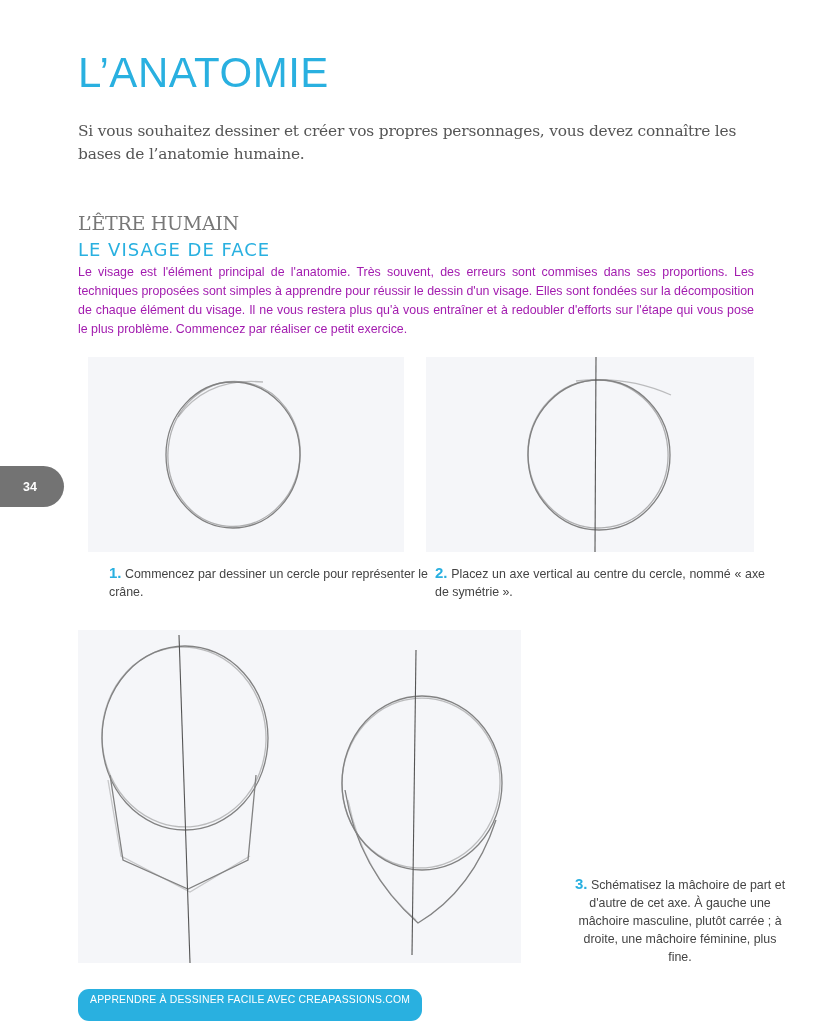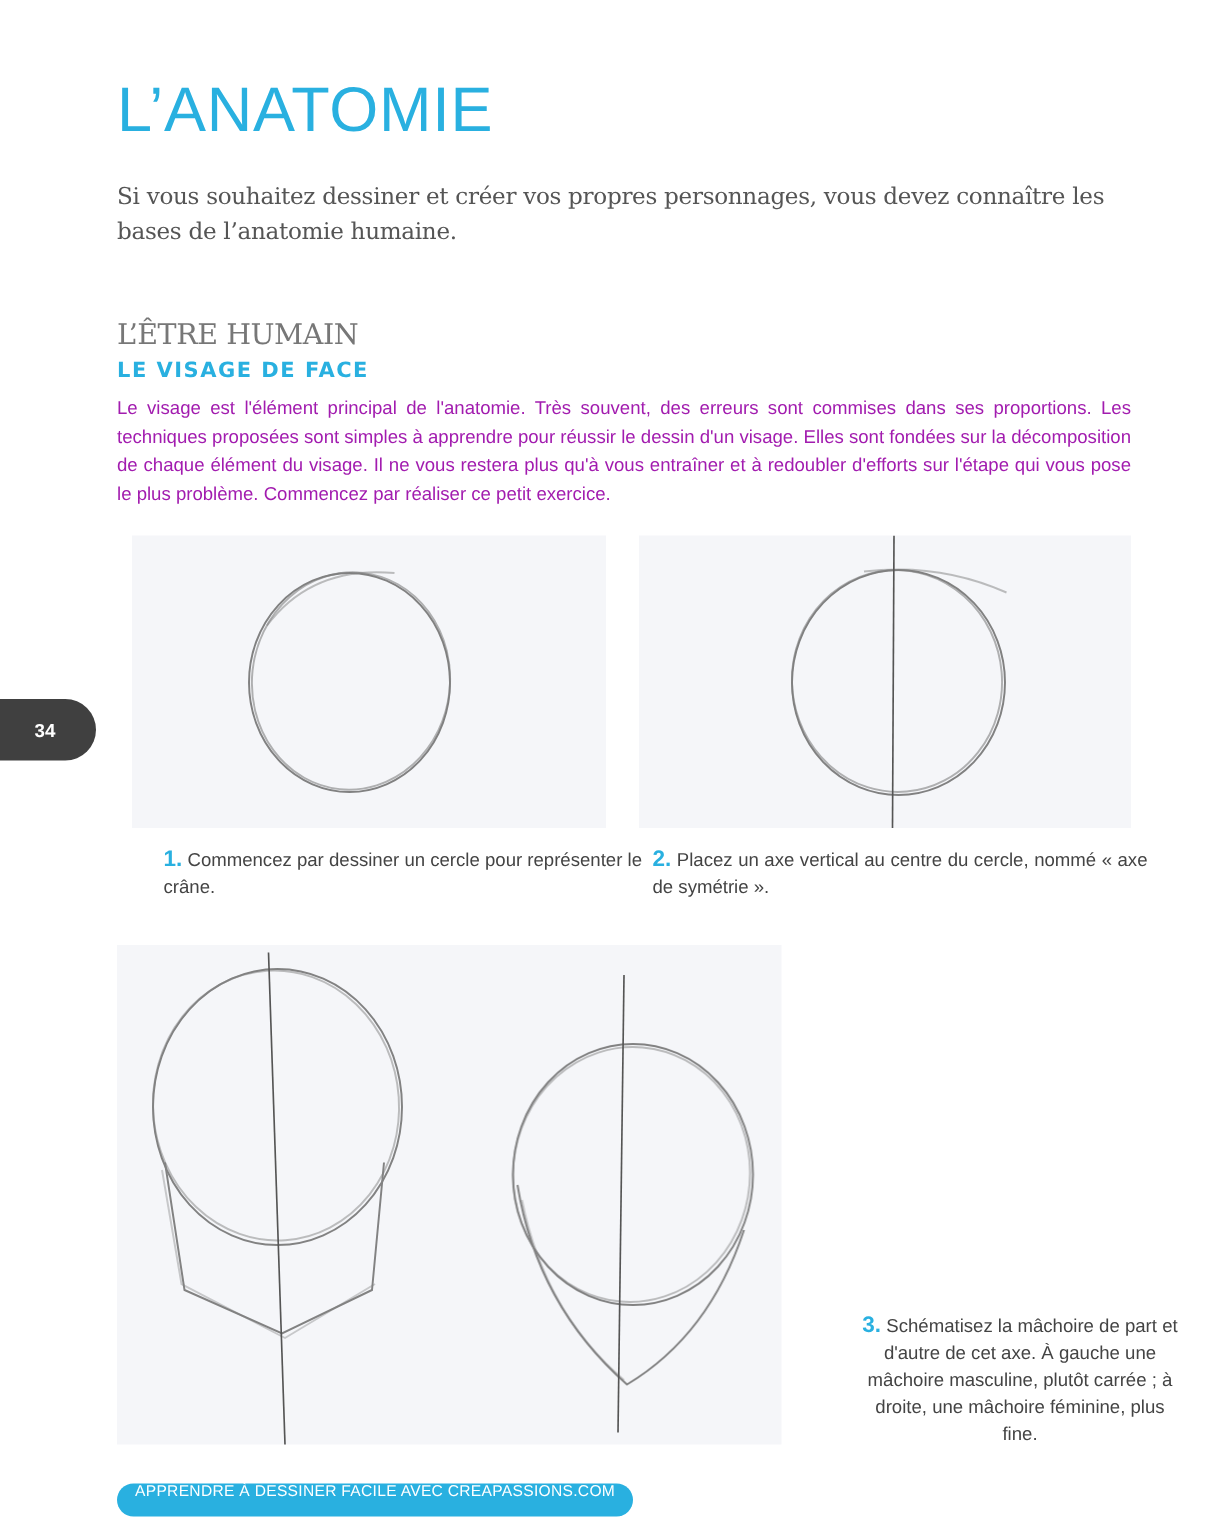--- a/index.html
+++ b/index.html
@@ -16,52 +16,52 @@
       font-family: "DejaVu Serif", serif; font-size: 15.4px; line-height: 23px;
       color: #555; letter-spacing: -0.2px;
     }
     .section-heading {
       position: absolute; left: 78px; top: 184px;
       font-family: "DejaVu Serif", serif; font-size: 19px; color: #777;
       letter-spacing: -0.3px; font-weight: normal; margin-top: 28px;
     }
     .subsection-heading {
       position: absolute; left: 78px; top: 239px;
-      font-family: "DejaVu Sans", sans-serif; font-weight: bold;
-      font-size: 14px; letter-spacing: 1px; color: #29b0e0;
+      font-family: "DejaVu Sans", sans-serif; font-weight: normal;
+      font-size: 18px; letter-spacing: 1px; color: #29b0e0;
     }
     .body-text {
       position: absolute; left: 78px; top: 263px; width: 676px;
       font-size: 12.4px; line-height: 19px; color: #a21caf; text-align: justify;
     }
 
     .page-tab {
       position: absolute; left: 0; top: 466px; width: 64px; height: 41px;
-      background: #404040; border-radius: 0 21px 21px 0;
+      background: #737373; border-radius: 0 21px 21px 0;
       color: #fff; font-weight: bold; font-size: 12.5px;
       display: flex; align-items: center; justify-content: center; padding-right: 4px;
     }
 
     .figure { position: absolute; background: #f5f6f9; }
     .figure svg { width: 100%; height: 100%; display: block; }
     .fig1 { left: 88px; top: 357px; width: 316px; height: 195px; }
     .fig2 { left: 426px; top: 357px; width: 328px; height: 195px; }
     .fig3 { left: 78px; top: 630px; width: 443px; height: 333px; }
 
     .caption { position: absolute; font-size: 12.4px; line-height: 18px; color: #444; margin-left: 31px; }
     .caption .num { color: #29b0e0; font-weight: bold; font-size: 15px; }
     .cap1 { left: 78px; top: 564px; width: 330px; }
     .cap2 { left: 404px; top: 564px; width: 330px; text-align: justify; }
     .cap3 { left: 542px; top: 875px; width: 214px; line-height: 18px; text-align: center; }
 
     .footer-pill {
-      position: absolute; left: 78px; top: 989px; height: 22px; padding: 0 12px;
+      position: absolute; left: 78px; top: 989px; height: 22px; padding: 16px 12px;
       background: #29b0e0; border-radius: 11px; color: #fff;
       font-size: 10.4px; letter-spacing: 0.2px;
-      display: flex; align-items: flex-start; white-space: nowrap;
+      display: flex; align-items: flex-end; white-space: nowrap;
     }
   </style>
 </head>
 <body>
 
 <h1 class="title">L’ANATOMIE</h1>
 <p class="intro">Si vous souhaitez dessiner et créer vos propres personnages, vous devez connaître les bases de l’anatomie humaine.</p>
 
 <h2 class="section-heading">L’ÊTRE HUMAIN</h2>
 <h3 class="subsection-heading">LE VISAGE DE FACE</h3>

